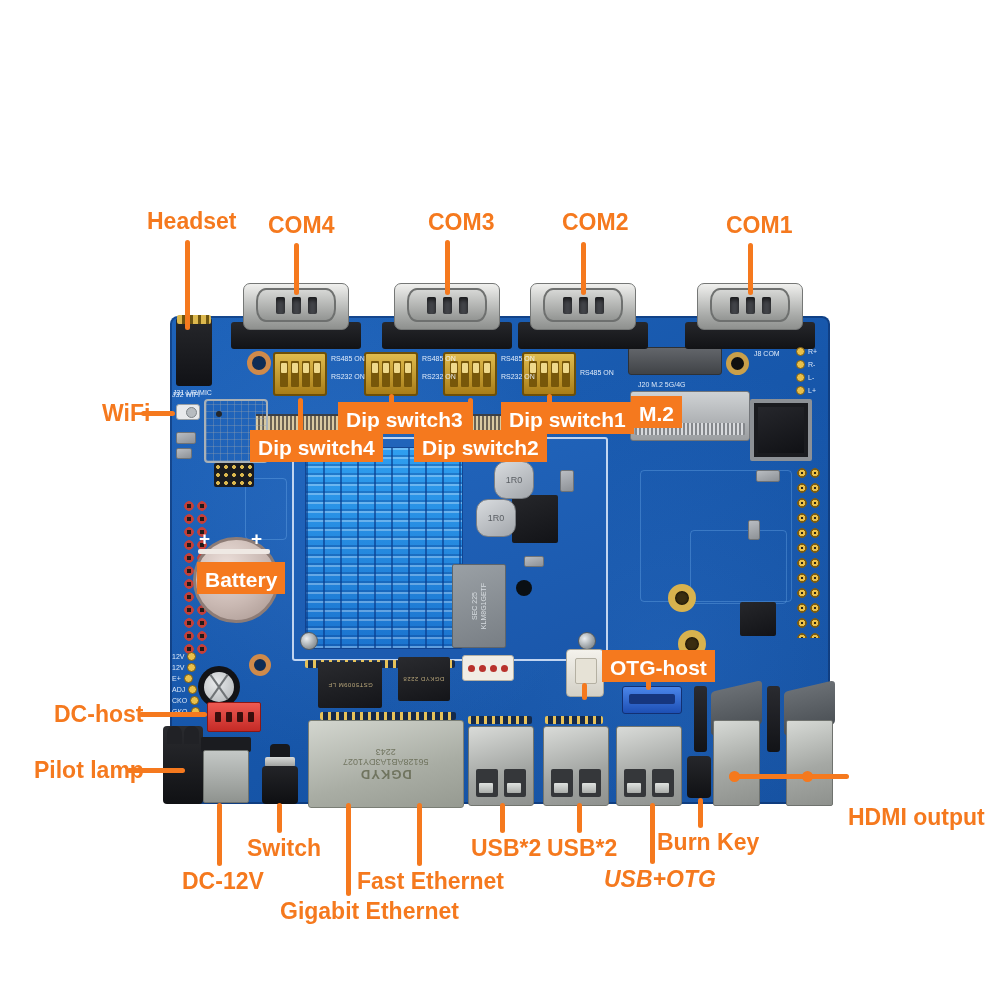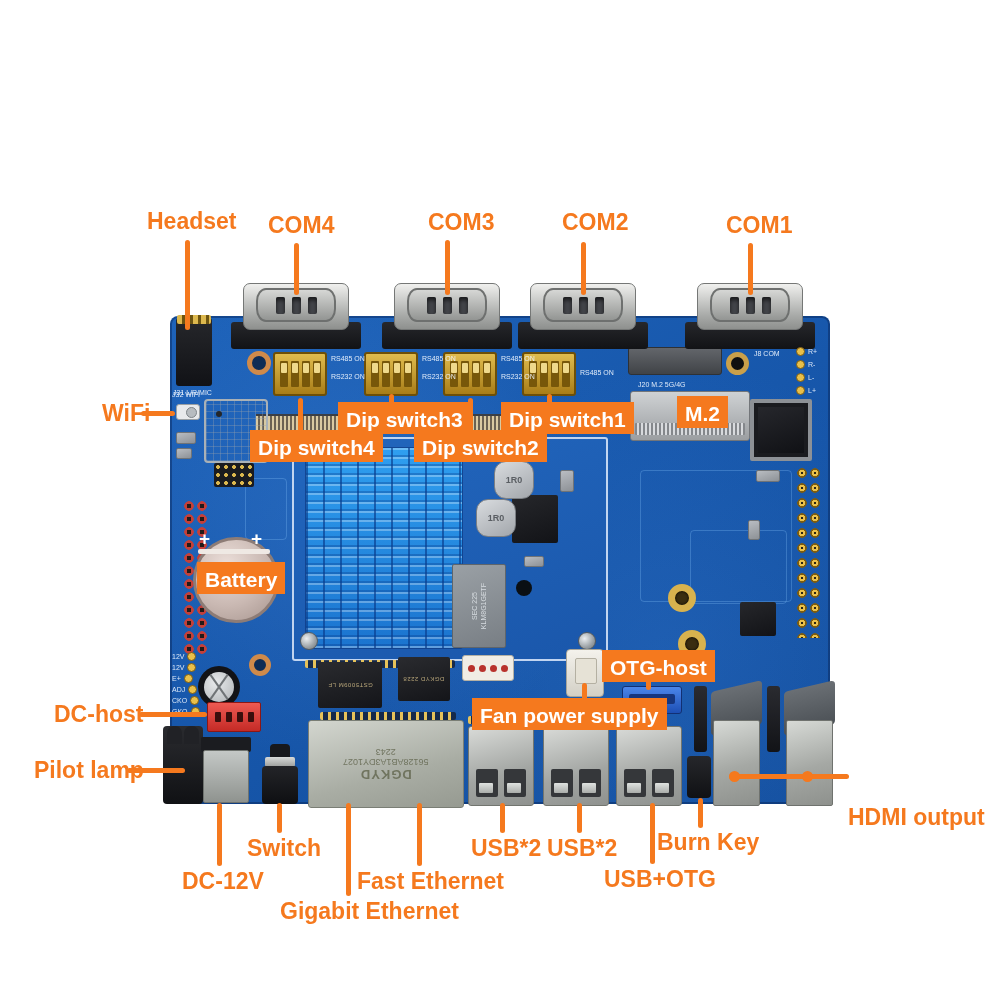--- a/index.html
+++ b/index.html
@@ -41,21 +41,21 @@
   .dip i::after{content:"";position:absolute;left:1px;top:2px;width:6px;height:10px;background:#efd98c;border-radius:1px;}
   
   .hole-cu{position:absolute;border-radius:50%;background:#0e2c55;border:5px solid #cf8a4a;z-index:13;}
   .hole-au{position:absolute;border-radius:50%;background:#101010;border:5px solid #caa04a;z-index:13;}
   .standoff{position:absolute;border-radius:50%;background:#3a2d10;border:7px solid #d8b24e;box-shadow:inset 0 0 3px #000;z-index:13;}
   
   .chip-dark{position:absolute;background:linear-gradient(160deg,#26272b,#121317);border-radius:2px;z-index:12;}
   .chip-gray{position:absolute;background:linear-gradient(160deg,#b9bdc2,#8d9196);border:1px solid #6f7377;border-radius:2px;z-index:12;}
   .ind{position:absolute;width:38px;height:36px;border-radius:12px;z-index:13;
       background:linear-gradient(150deg,#d9dcdf,#a2a6ab);border:1px solid #7b7f84;
-      display:flex;align-items:center;justify-content:center;font-size:9px;color:#5a5e63;font-weight:700;}
+      display:flex;align-items:center;justify-content:center;font-size:9px;color:#5a5e63;font-weight:400;}
   .som{position:absolute;left:292px;top:437px;width:312px;height:220px;z-index:8;
       background:linear-gradient(160deg,#2266bd,#1a57ab);
       border:2px solid rgba(235,243,255,.8);border-radius:3px;}
   .hs{position:absolute;left:306px;top:448px;width:156px;height:200px;z-index:11;border-radius:2px;
       background-image:
         repeating-linear-gradient(90deg, rgba(8,60,140,.65) 0 2px, transparent 2px 17px),
         repeating-linear-gradient(0deg, rgba(255,255,255,.30) 0 2px, rgba(7,60,140,.35) 2px 4px, transparent 4px 9px),
         linear-gradient(180deg,#2f9ff0,#1b74cf);
       box-shadow:0 0 0 1px rgba(10,50,120,.6);}
   .pinstrip{position:absolute;height:16px;z-index:9;border-top:2px solid #3b3f45;border-bottom:2px solid #3b3f45;
@@ -403,26 +403,25 @@
     </div>
 
   <div class="vln" style="left:298px;top:398px;height:34px;"></div>
   <div class="vln" style="left:389px;top:394px;height:10px;"></div>
   <div class="vln" style="left:468px;top:398px;height:34px;"></div>
   <div class="vln" style="left:547px;top:394px;height:10px;"></div>
   <div class="obox" style="left:250px;top:430px;">Dip switch4</div>
   <div class="obox" style="left:338px;top:402px;">Dip switch3</div>
   <div class="obox" style="left:414px;top:430px;">Dip switch2</div>
   <div class="obox" style="left:501px;top:402px;">Dip switch1</div>
-  <div class="obox" style="left:677px;top:396px;">M.2</div>
+  <div class="obox" style="left:631px;top:396px;">M.2</div>
   <div class="obox" style="left:197px;top:562px;">Battery</div>
   <div class="vln" style="left:646px;top:676px;height:14px;"></div>
   <div class="obox" style="left:602px;top:650px;">OTG-host</div>
   <div class="vln" style="left:582px;top:683px;height:17px;"></div>
-  <div class="obox" style="left:472px;top:698px;">Fan power supply</div>
 
   <div class="albl" style="left:147px;top:208px;">Headset</div>
   <div class="vln" style="left:185px;top:240px;height:90px;"></div>
 
   <div class="albl" style="left:268px;top:212px;">COM4</div>
   <div class="vln" style="left:294px;top:243px;height:52px;"></div>
   <div class="albl" style="left:428px;top:209px;">COM3</div>
   <div class="vln" style="left:445px;top:240px;height:55px;"></div>
   <div class="albl" style="left:562px;top:209px;">COM2</div>
   <div class="vln" style="left:581px;top:242px;height:53px;"></div>
@@ -458,15 +457,15 @@
   <div class="vln" style="left:500px;top:803px;height:30px;"></div>
   <div class="albl" style="left:471px;top:835px;">USB*2</div>
 
   <div class="vln" style="left:577px;top:803px;height:30px;"></div>
   <div class="albl" style="left:547px;top:835px;">USB*2</div>
 
   <div class="vln" style="left:698px;top:798px;height:30px;"></div>
   <div class="albl" style="left:657px;top:829px;">Burn Key</div>
 
   <div class="vln" style="left:650px;top:803px;height:61px;"></div>
-  <div class="albl" style="left:604px;top:866px;">USB+OTG</div>
+  <div class="albl" style="left:604px;top:866px;font-style:italic;">USB+OTG</div>
 
 </div>
 
 </body></html>

